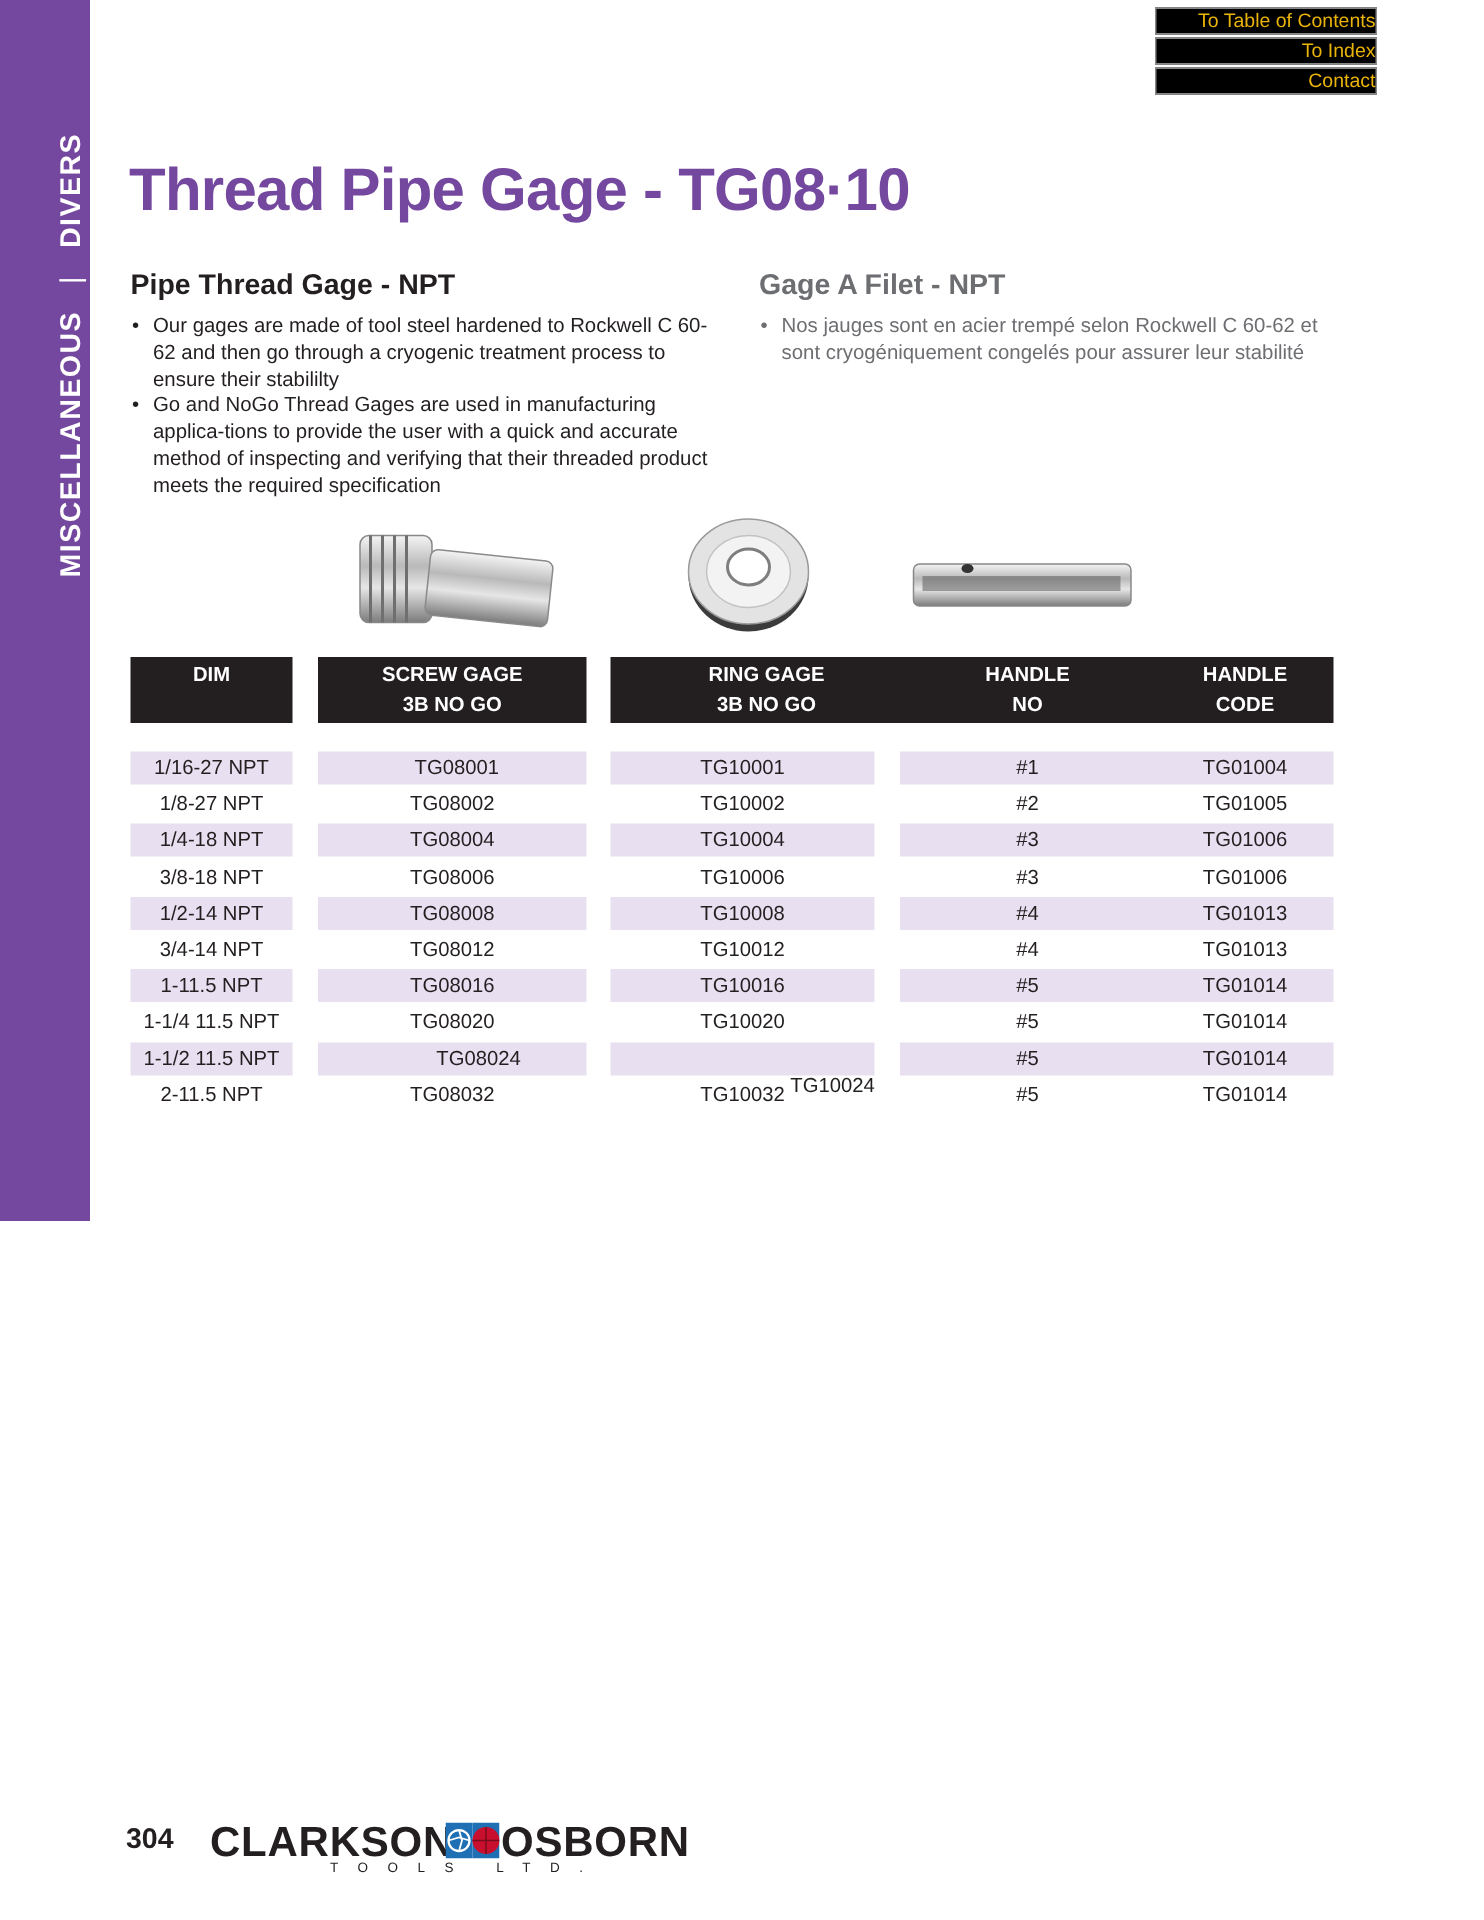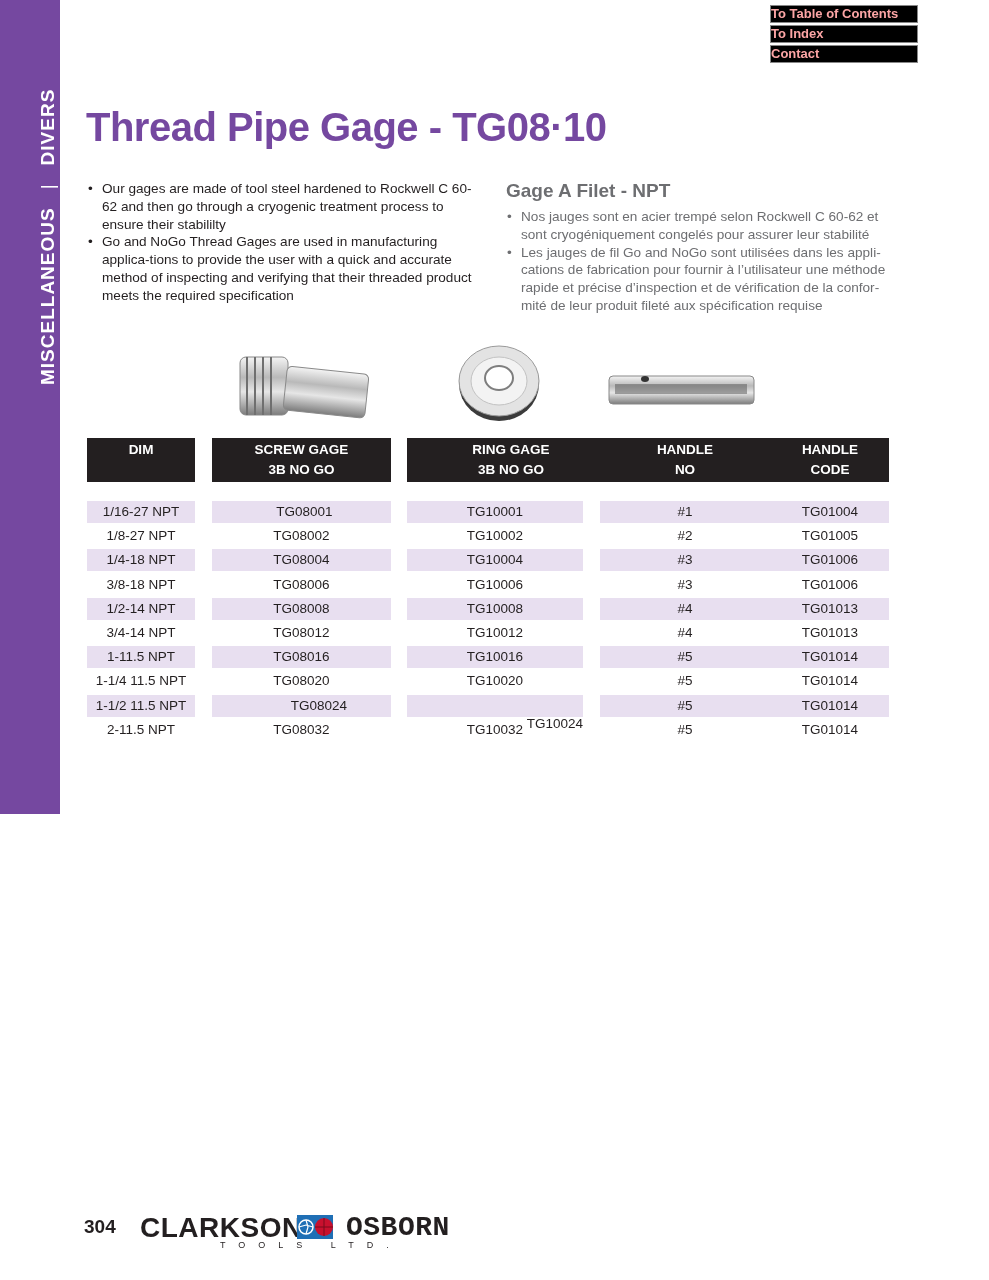--- a/index.html
+++ b/index.html
@@ -3,21 +3,21 @@
 <meta charset="utf-8">
 <style>
   html, body { margin:0; padding:0; }
   body { width:989px; height:1280px; position:relative; background:#ffffff; overflow:hidden;
          font-family:"Liberation Sans", sans-serif; color:#231f20; }
   .sidebar { position:absolute; left:0; top:0; width:60px; height:814px; background:#7548a0; }
   .sidebar-text { position:absolute; left:37px; top:385px; transform-origin:0 0; transform:rotate(-90deg);
                   white-space:nowrap; color:#ffffff; font-weight:bold; font-size:19px; letter-spacing:1px; }
   .sidebar-text .sep { display:inline-block; margin:0 18px; font-weight:normal; }
   .navbox { position:absolute; left:770px; top:5px; width:148px; }
-  .navbtn { display:block; background:#000; color:#fca5a5; text-align:left; font-weight:bold; font-size:13px;
+  .navbtn { display:block; background:#000; color:#eab308; text-align:right; font-weight:normal; font-size:13px;
             height:16px; line-height:16px; margin-bottom:2px; border:1px solid #888; box-sizing:content-box; cursor:pointer; }
   .page-title { position:absolute; left:86px; top:105px; margin:0; font-size:40px; font-weight:bold; color:#7548a0;
                 letter-spacing:-0.5px; white-space:nowrap; }
   .col { position:absolute; top:180px; }
   .col.en { left:87px; width:395px; }
   .col.fr { left:506px; width:390px; }
   .col h2 { margin:0 0 6px 0; font-size:19px; font-weight:bold; }
   .col.en h2 { color:#231f20; }
   .col.fr h2 { color:#6d6e71; }
   .col ul { margin:0; padding:0 0 0 15px; list-style:none; }
@@ -48,31 +48,31 @@
 
 <div class="navbox">
   <a class="navbtn">To Table of Contents</a>
   <a class="navbtn">To Index</a>
   <a class="navbtn">Contact</a>
 </div>
 
 <h1 class="page-title">Thread Pipe Gage - TG08·10</h1>
 
 <div class="col en">
+  <h2>Pipe Thread Gage - NPT</h2>
   <ul>
     <li>Our gages are made of tool steel hardened to Rockwell C 60-62 and then go through a cryogenic treatment process to ensure their stabililty</li>
     <li>Go and NoGo Thread Gages are used in manufacturing applica-tions to provide the user with a quick and accurate method of inspecting and verifying that their threaded product meets the required specification</li>
   </ul>
 </div>
 
 <div class="col fr">
   <h2>Gage A Filet - NPT</h2>
   <ul>
     <li>Nos jauges sont en acier trempé selon Rockwell C 60-62 et sont cryogéniquement congelés pour assurer leur stabilité</li>
-    <li>Les jauges de fil Go and NoGo sont utilisées dans les appli-cations de fabrication pour fournir à l’utilisateur une méthode rapide et précise d’inspection et de vérification de la confor-mité de leur produit fileté aux spécification requise</li>
   </ul>
 </div>
 
 <svg class="img" style="left:235px;top:345px;" width="140" height="80">
   <defs>
     <linearGradient id="metal" x1="0" y1="0" x2="0" y2="1">
       <stop offset="0" stop-color="#f4f4f4"></stop>
         <stop offset="0.35" stop-color="#b9b9b9"></stop>
       <stop offset="0.6" stop-color="#e6e6e6"></stop>
         <stop offset="1" stop-color="#7c7c7c"></stop>
@@ -200,15 +200,15 @@
 <div class="logo">
   <span class="logo-word" style="left:0;">CLARKSON</span>
   <svg style="position:absolute;left:157px;top:3px;" width="36" height="24">
     <rect x="0" y="0" width="18" height="24" fill="#1f6fb5"></rect>
     <circle cx="9" cy="12" r="7" fill="none" stroke="#fff" stroke-width="1.5"></circle>
     <path d="M9 5 L11 12 L9 19 M2 12 L9 10 L16 12" stroke="#fff" stroke-width="1.2" fill="none"></path>
     <rect x="18" y="0" width="18" height="24" fill="#1f6fb5"></rect>
     <circle cx="27" cy="12" r="9" fill="#c8102e"></circle>
     <path d="M27 3 L27 21 M18 12 L36 12" stroke="#7a0b1c" stroke-width="1"></path>
   </svg>
-  <span class="logo-word" style="left:206px;font-family:Liberation Mono, monospace;">OSBORN</span>
+  <span class="logo-word" style="left:194px;">OSBORN</span>
   <span class="logo-sub">TOOLS LTD.</span>
 </div>
 
 </body></html>

